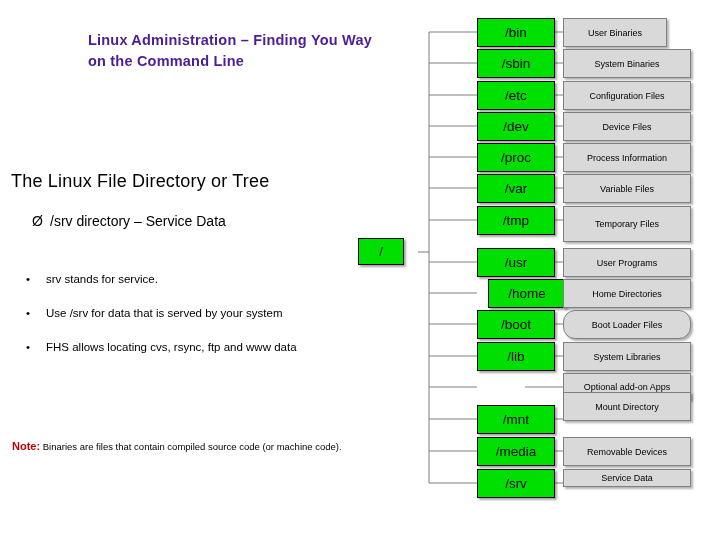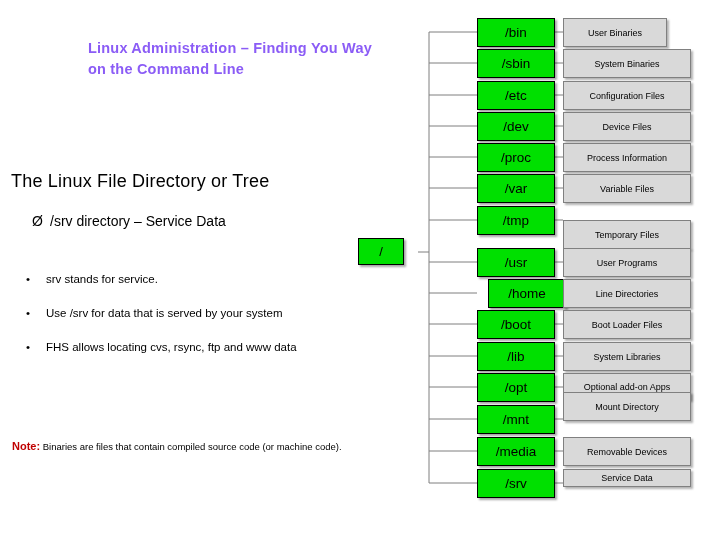--- a/index.html
+++ b/index.html
@@ -20,26 +20,25 @@
     width: 720px;
     height: 540px;
   }
 
   
   .title {
     position: absolute;
     left: 88px;
     top: 30px;
     width: 300px;
-    color: #8b5cf6;
+    color: #4c1d95;
     font-size: 14.5px;
     line-height: 21px;
     font-weight: bold;
     letter-spacing: 0.2px;
-    margin-top: 8px;
   }
   .heading {
     position: absolute;
     left: 11px;
     top: 171px;
     width: 400px;
     font-size: 18px;
     color: #000000;
     letter-spacing: 0.2px;
   }
@@ -212,35 +211,34 @@
     <div class="node green" style="left:59px; top:49px; width:78px; height:29px;">/sbin</div>
     <div class="node green" style="left:59px; top:81px; width:78px; height:29px;">/etc</div>
     <div class="node green" style="left:59px; top:112px; width:78px; height:29px;">/dev</div>
     <div class="node green" style="left:59px; top:143px; width:78px; height:29px;">/proc</div>
     <div class="node green" style="left:59px; top:174px; width:78px; height:29px;">/var</div>
     <div class="node green" style="left:59px; top:206px; width:78px; height:29px;">/tmp</div>
     <div class="node green" style="left:59px; top:248px; width:78px; height:29px;">/usr</div>
     <div class="node green" style="left:59px; top:279px; width:78px; height:29px;margin-left:11px;">/home</div>
     <div class="node green" style="left:59px; top:310px; width:78px; height:29px;">/boot</div>
     <div class="node green" style="left:59px; top:342px; width:78px; height:29px;">/lib</div>
-    <div class="node green" style="left:59px; top:373px; width:78px; height:29px;">/opt</div>
     <div class="node green" style="left:59px; top:405px; width:78px; height:29px;">/mnt</div>
     <div class="node green" style="left:59px; top:437px; width:78px; height:29px;">/media</div>
     <div class="node green" style="left:59px; top:469px; width:78px; height:29px;">/srv</div>
 
     <div class="node grey" style="left:145px; top:18px; width:104px; height:29px;">User Binaries</div>
     <div class="node grey" style="left:145px; top:49px; width:128px; height:29px;">System Binaries</div>
     <div class="node grey" style="left:145px; top:81px; width:128px; height:29px;">Configuration Files</div>
     <div class="node grey" style="left:145px; top:112px; width:128px; height:29px;">Device Files</div>
     <div class="node grey" style="left:145px; top:143px; width:128px; height:29px;">Process Information</div>
     <div class="node grey" style="left:145px; top:174px; width:128px; height:29px;">Variable Files</div>
-    <div class="node grey" style="left:145px; top:220px; width:128px; height:29px;">Temporary Files</div>
+    <div class="node grey" style="left:145px; top:206px; width:128px; height:36px;">Temporary Files</div>
     <div class="node grey" style="left:145px; top:248px; width:128px; height:29px;">User Programs</div>
-    <div class="node grey" style="left:145px; top:279px; width:128px; height:29px;">Line Directories</div>
-    <div class="node grey" style="left:145px; top:310px; width:128px; height:29px;">Boot Loader Files</div>
+    <div class="node grey" style="left:145px; top:279px; width:128px; height:29px;">Home Directories</div>
+    <div class="node grey" style="left:145px; top:310px; width:128px; height:29px;border-radius:12px;">Boot Loader Files</div>
     <div class="node grey" style="left:145px; top:342px; width:128px; height:29px;">System Libraries</div>
     <div class="node grey" style="left:145px; top:373px; width:128px; height:27px;">Optional add-on Apps</div>
     <div class="node grey" style="left:145px; top:392px; width:128px; height:29px;">Mount Directory</div>
     <div class="node grey" style="left:145px; top:437px; width:128px; height:29px;">Removable Devices</div>
     <div class="node grey" style="left:145px; top:469px; width:128px; height:18px;">Service Data</div>
   </div>
 
 </div>
 
 </body></html>

